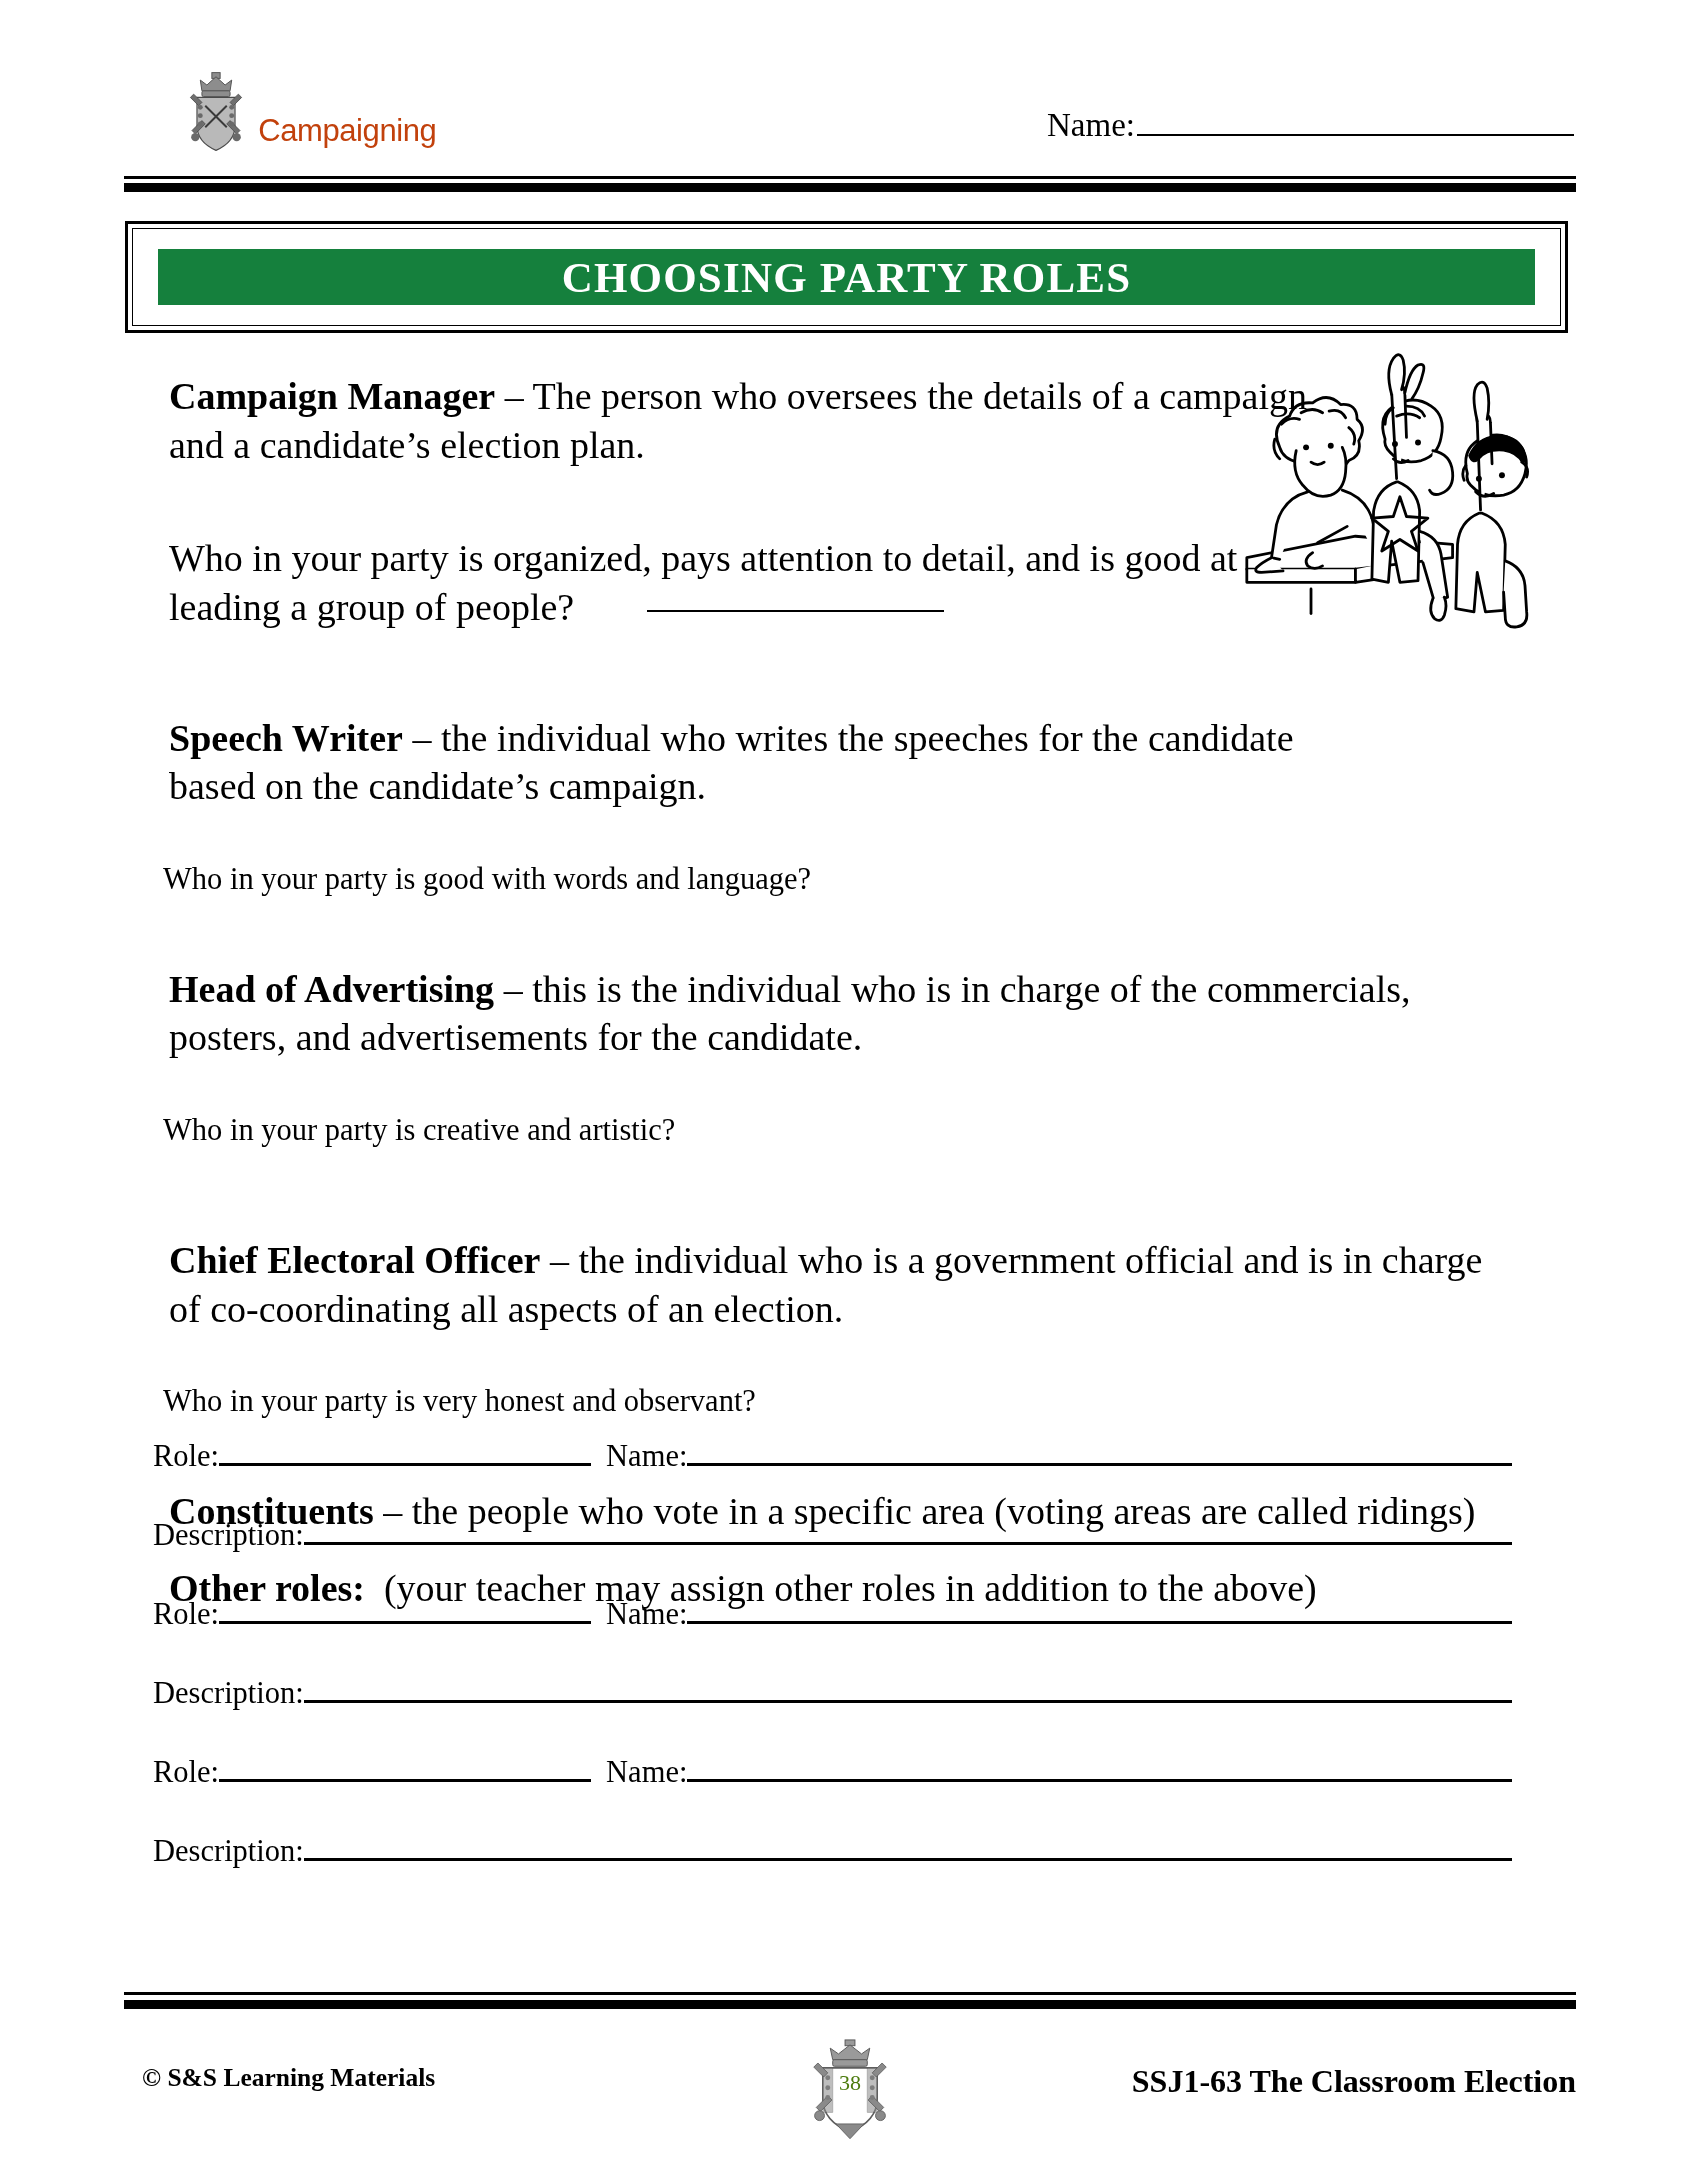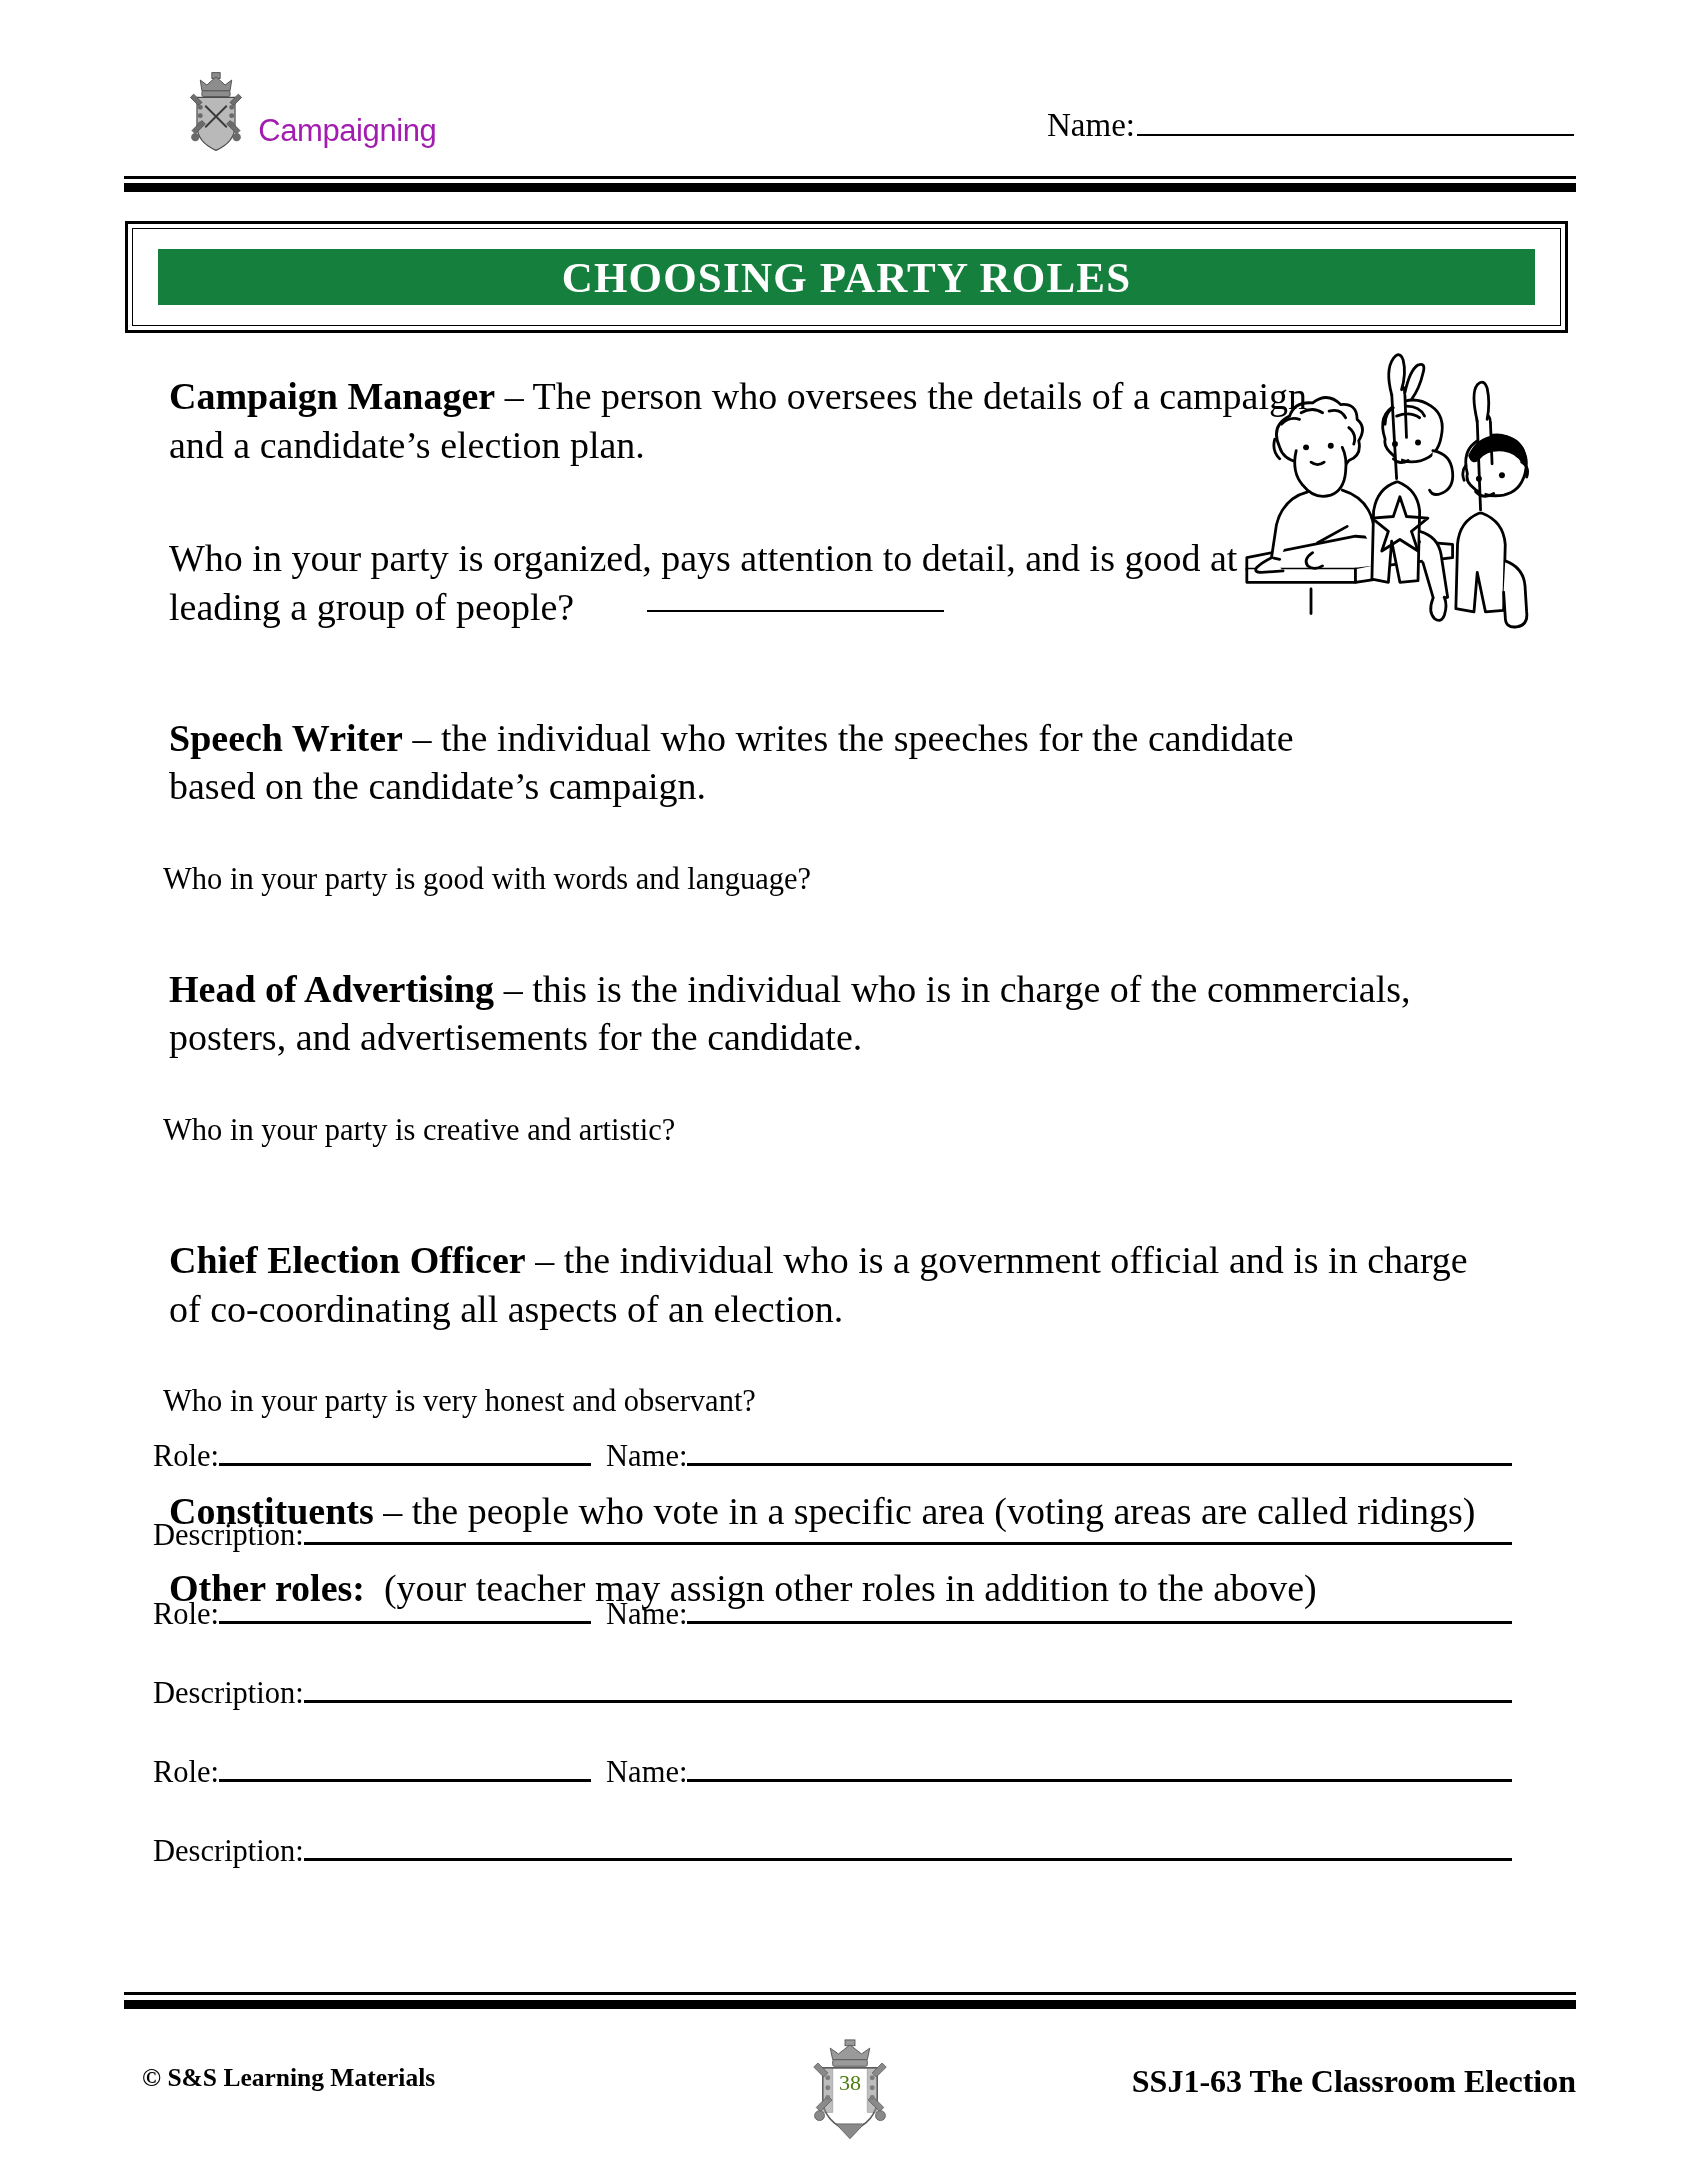--- a/index.html
+++ b/index.html
@@ -43,21 +43,21 @@
     width: 68px;
     height: 91px;
     display: block;
   }
   .header-label {
     font-family: "Liberation Sans", "DejaVu Sans", sans-serif;
     font-size: 31px;
     line-height: 1;
     letter-spacing: -0.4px;
     padding-bottom: 11.5px;
-    color: #a21caf;
+    color: #c2410c;
   }
   .name-field {
     position: absolute;
     right: 0;
     top: 48px;
     display: flex;
     align-items: baseline;
     width: 527px;
   }
   .name-label {
@@ -400,21 +400,21 @@
         <span class="q-rule"></span>
       </div>
     </div>
 
     <div class="gap-sm"></div>
 
 
     <div class="gap-sm"></div>
 
     <div class="block">
-      <p class="para"><span class="role-name">Chief Election Officer</span><span> – </span><span>the individual who is a government official and is in charge of co-coordinating all aspects of an election.</span></p>
+      <p class="para"><span class="role-name">Chief Electoral Officer</span><span> – </span><span>the individual who is a government official and is in charge of co-coordinating all aspects of an election.</span></p>
       <div class="gap-md"></div>
       <div class="q-line">
         <span class="q-text">Who in your party is very honest and observant?</span>
         <span class="q-rule"></span>
       </div>
     </div>
 
     <div class="gap-sm"></div>
 
     <div class="block">

